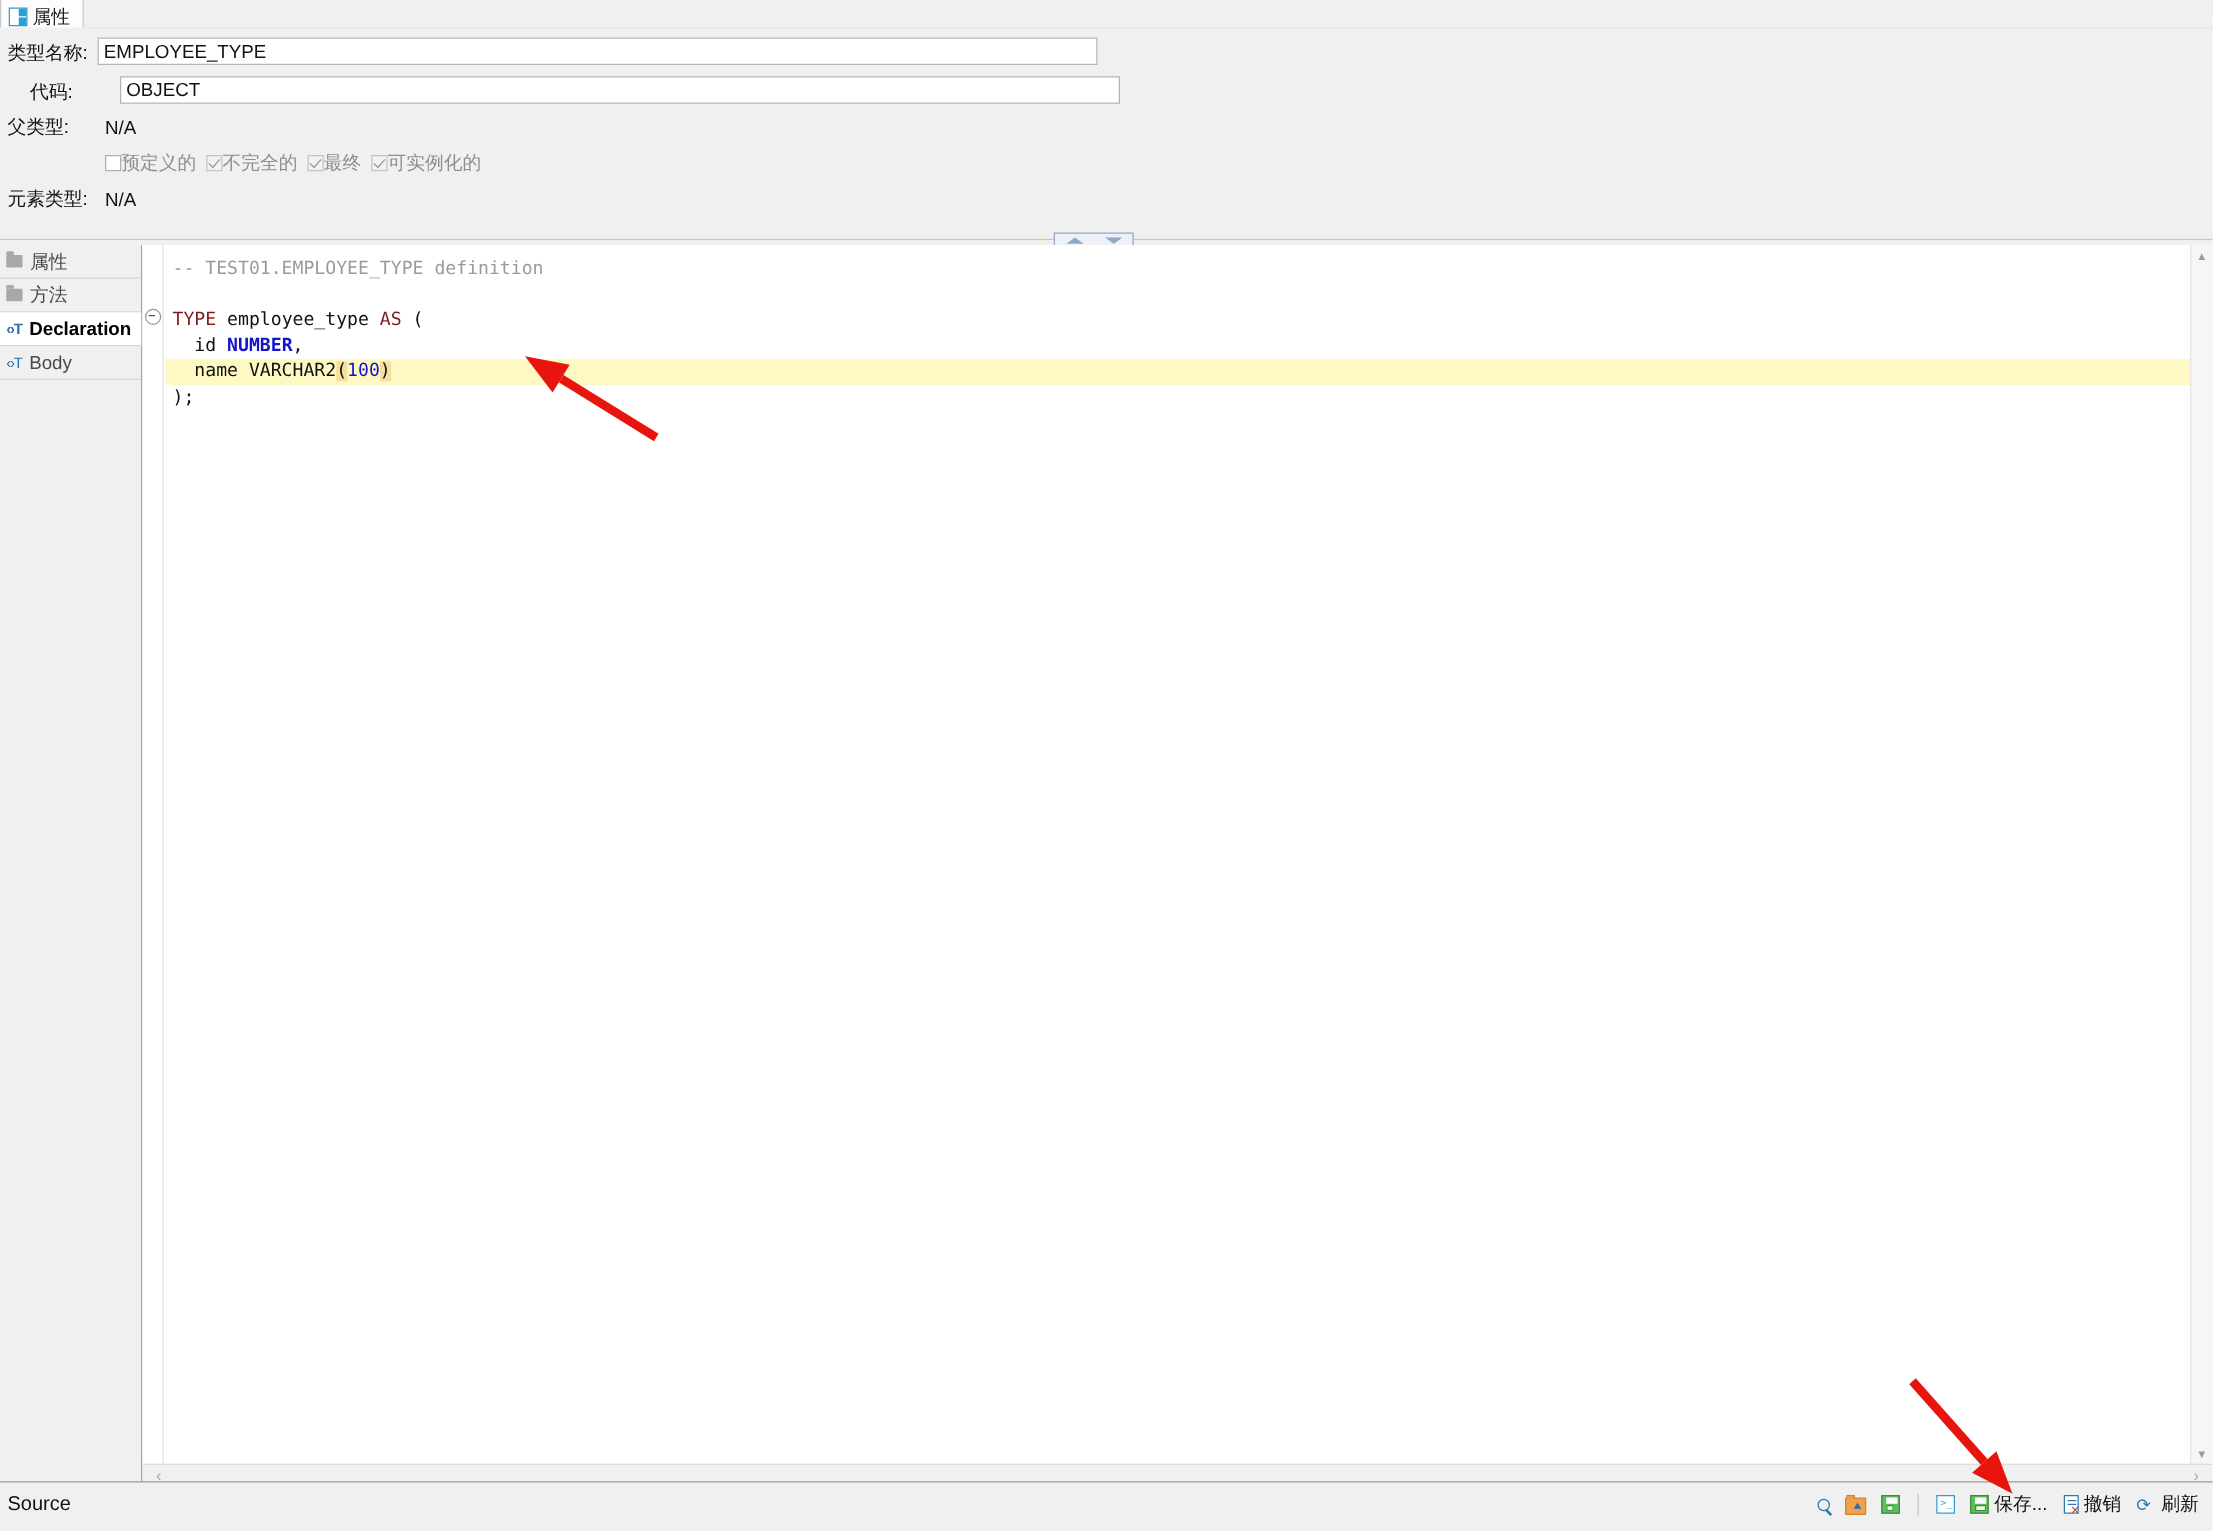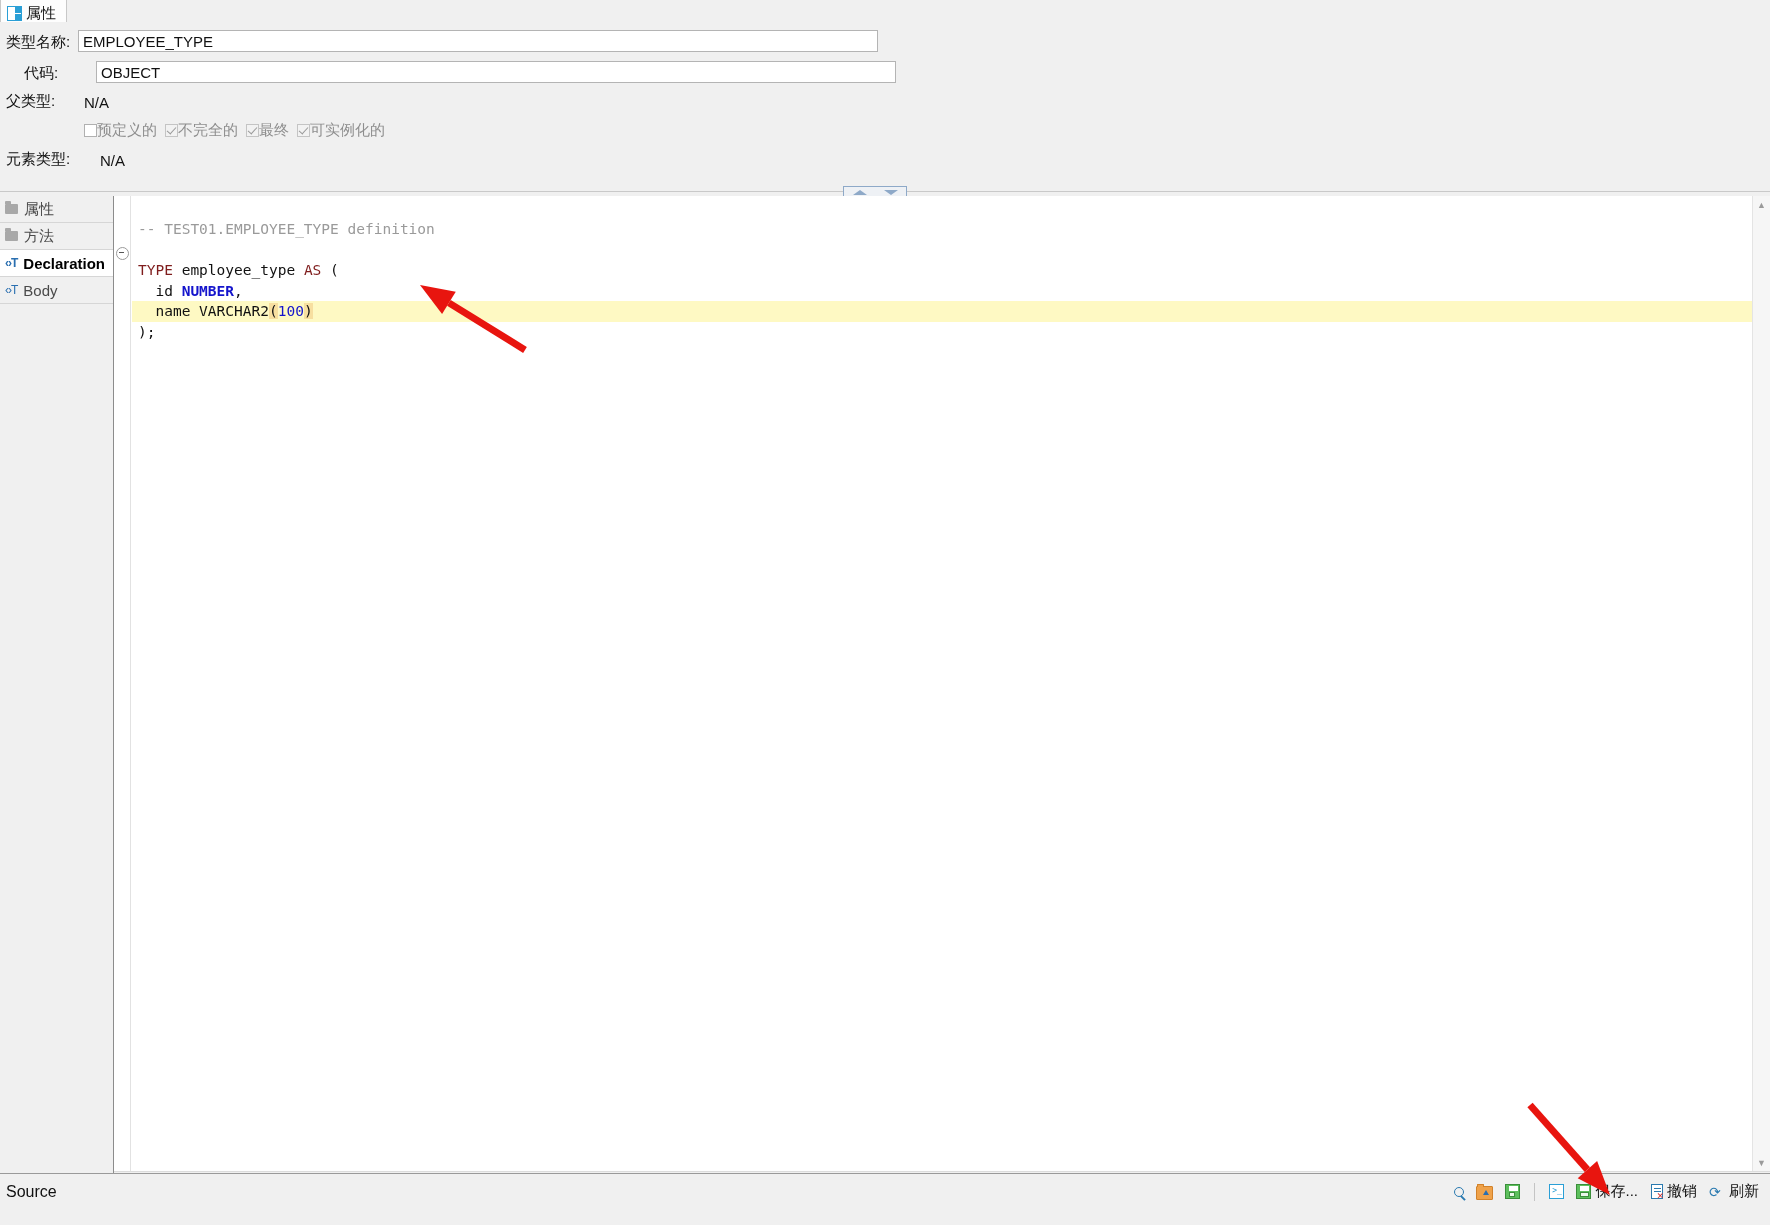--- a/index.html
+++ b/index.html
@@ -128,21 +128,21 @@
   .fold{
     position:absolute;left:2px;top:51px;width:11px;height:11px;
     border:1px solid #9a9a9a;border-radius:50%;background:#fff;
   }
   .fold:after{content:"";position:absolute;left:2px;top:4px;width:5px;height:1px;background:#555;}
   .code{
     position:absolute;left:18px;top:0;right:18px;top:0;
     font-family:"DejaVu Sans Mono","Liberation Mono",monospace;
     font-size:14.5px;line-height:20.5px;
     white-space:pre;
-    padding-top:23px;
+    padding-top:9px;
   }
   .cl{height:20.5px;padding-left:6px;}
   .cl.hl{background:#fef9c3;}
   .c-comment{color:#9a9a9a;}
   .c-kw{color:#7f1d1d;font-weight:normal;margin-top:44px;}
   .c-type{color:#1414cc;font-weight:bold;}
   .c-plain{color:#111;}
   .c-num{color:#1414cc;}
   .c-paren{background:#f7dfa0;color:#111;}
 
@@ -156,21 +156,21 @@
   
   .hscroll{
     position:absolute;left:0;bottom:0;width:1656px;height:18px;
     background:#f0f0f0;border-top:1px solid #dcdcdc;box-sizing:border-box;
   }
   .hscroll .arr{position:absolute;top:0;width:18px;height:17px;display:flex;align-items:center;justify-content:center;color:#a9a9a9;font-size:13px;}
   .hscroll .arr.l{left:4px;} .hscroll .arr.r{right:4px;}
 
   
   .statusbar{
-    position:absolute;left:0;bottom:16px;width:1770px;height:36px;
+    position:absolute;left:0;bottom:4px;width:1770px;height:36px;
     background:#f0f0f0;border-top:1px solid #9a9a9a;
     display:flex;align-items:center;
     box-sizing:border-box;
   }
   .status-left{padding-left:6px;font-size:16px;color:#111;}
   .status-right{margin-left:auto;display:flex;align-items:center;gap:6px;padding-right:8px;}
   .tbtn{display:flex;align-items:center;gap:4px;padding:2px 3px;font-size:15px;color:#111;cursor:default;}
   .sep{width:1px;height:18px;background:#c4c4c4;margin:0 5px;}
   .i16{width:16px;height:16px;position:relative;display:inline-block;}
   
@@ -257,21 +257,21 @@
     <span class="cbox"></span>
     <span class="clabel">预定义的</span>
     <span class="cbox dis checked"></span>
     <span class="clabel on">不完全的</span>
     <span class="cbox dis checked"></span>
     <span class="clabel on">最终</span>
     <span class="cbox dis checked"></span>
     <span class="clabel on">可实例化的</span>
   </div>
 
-  <div class="frow" style="left:6px;top:128px;gap:16px;">
+  <div class="frow" style="left:6px;top:128px;">
     <span class="flabel">元素类型:</span>
     <span class="fvalue">N/A</span>
   </div>
 </div>
 
 <div class="splitter">
   <div class="split-btns">
     <span class="tri up"></span>
     <span class="tri down"></span>
   </div>

